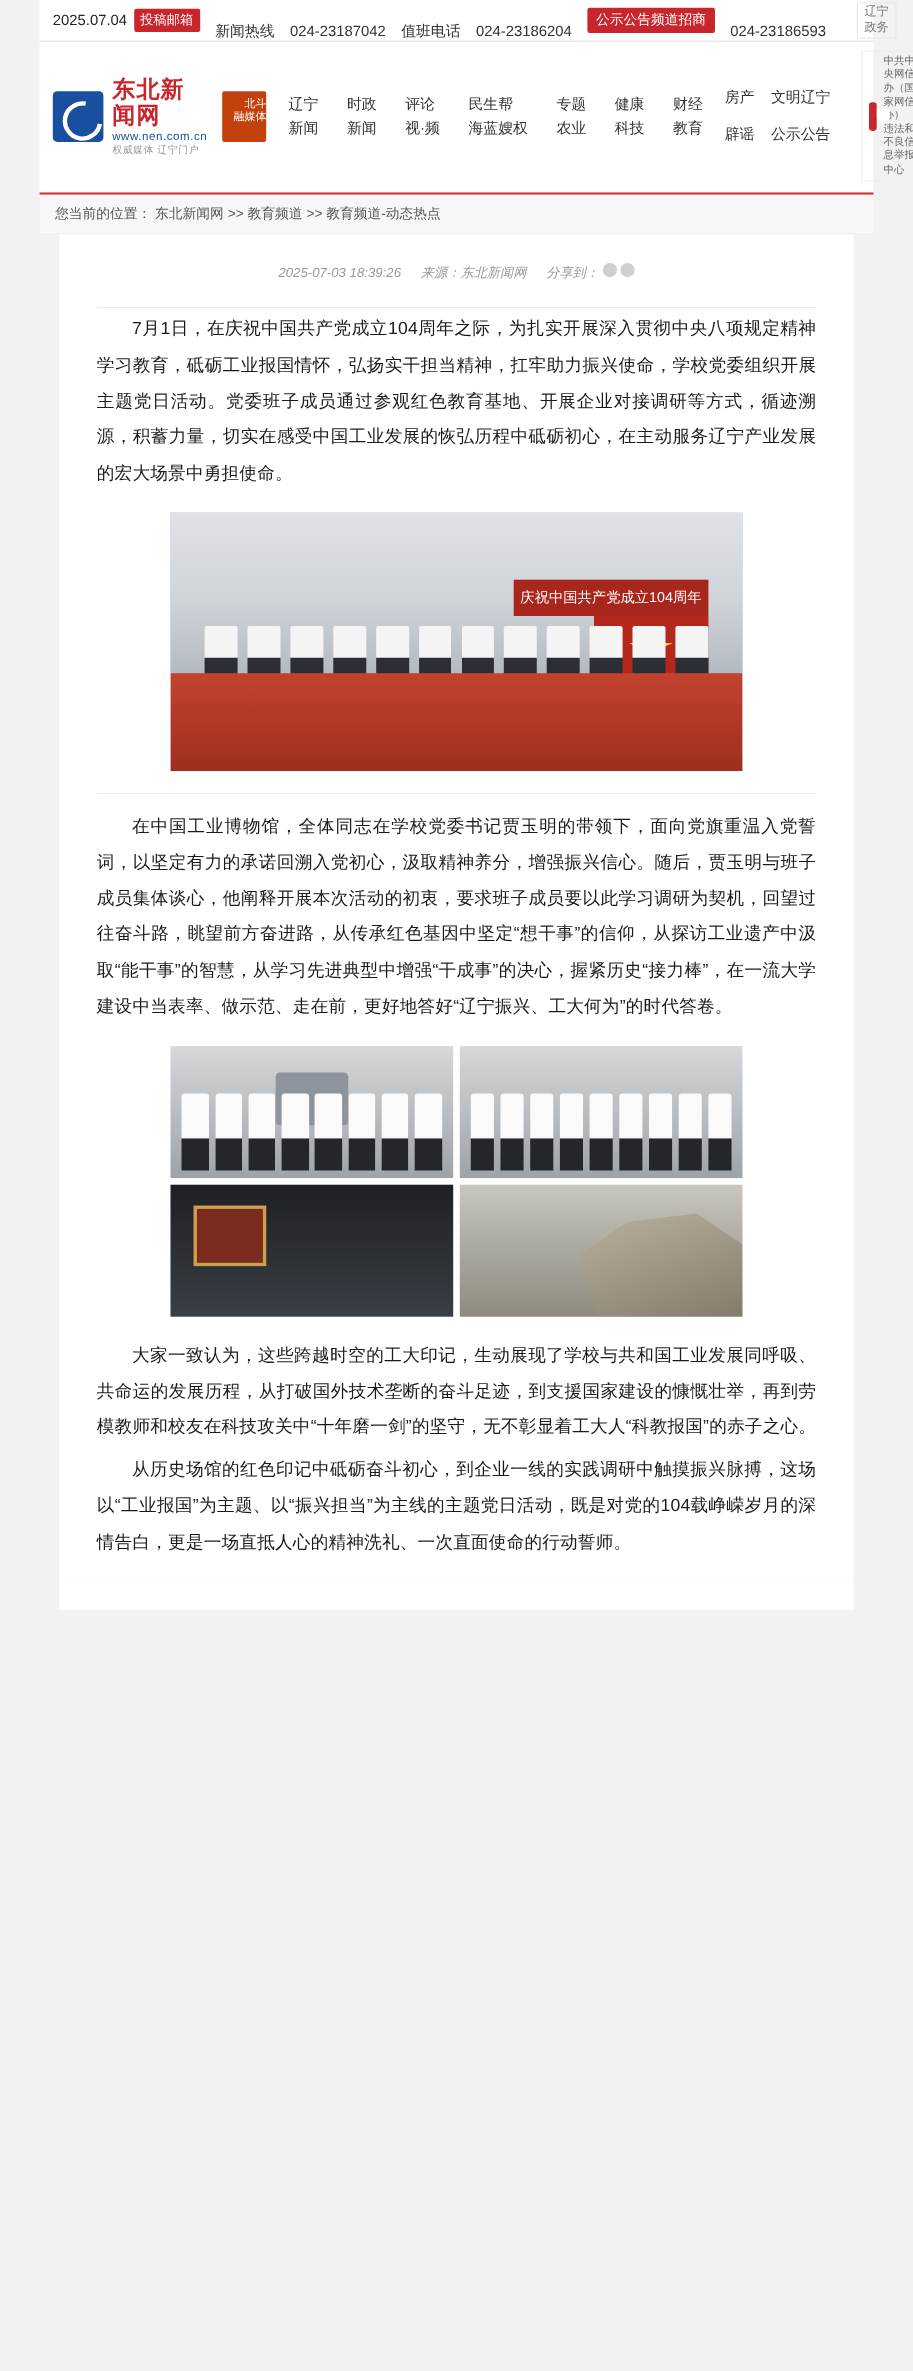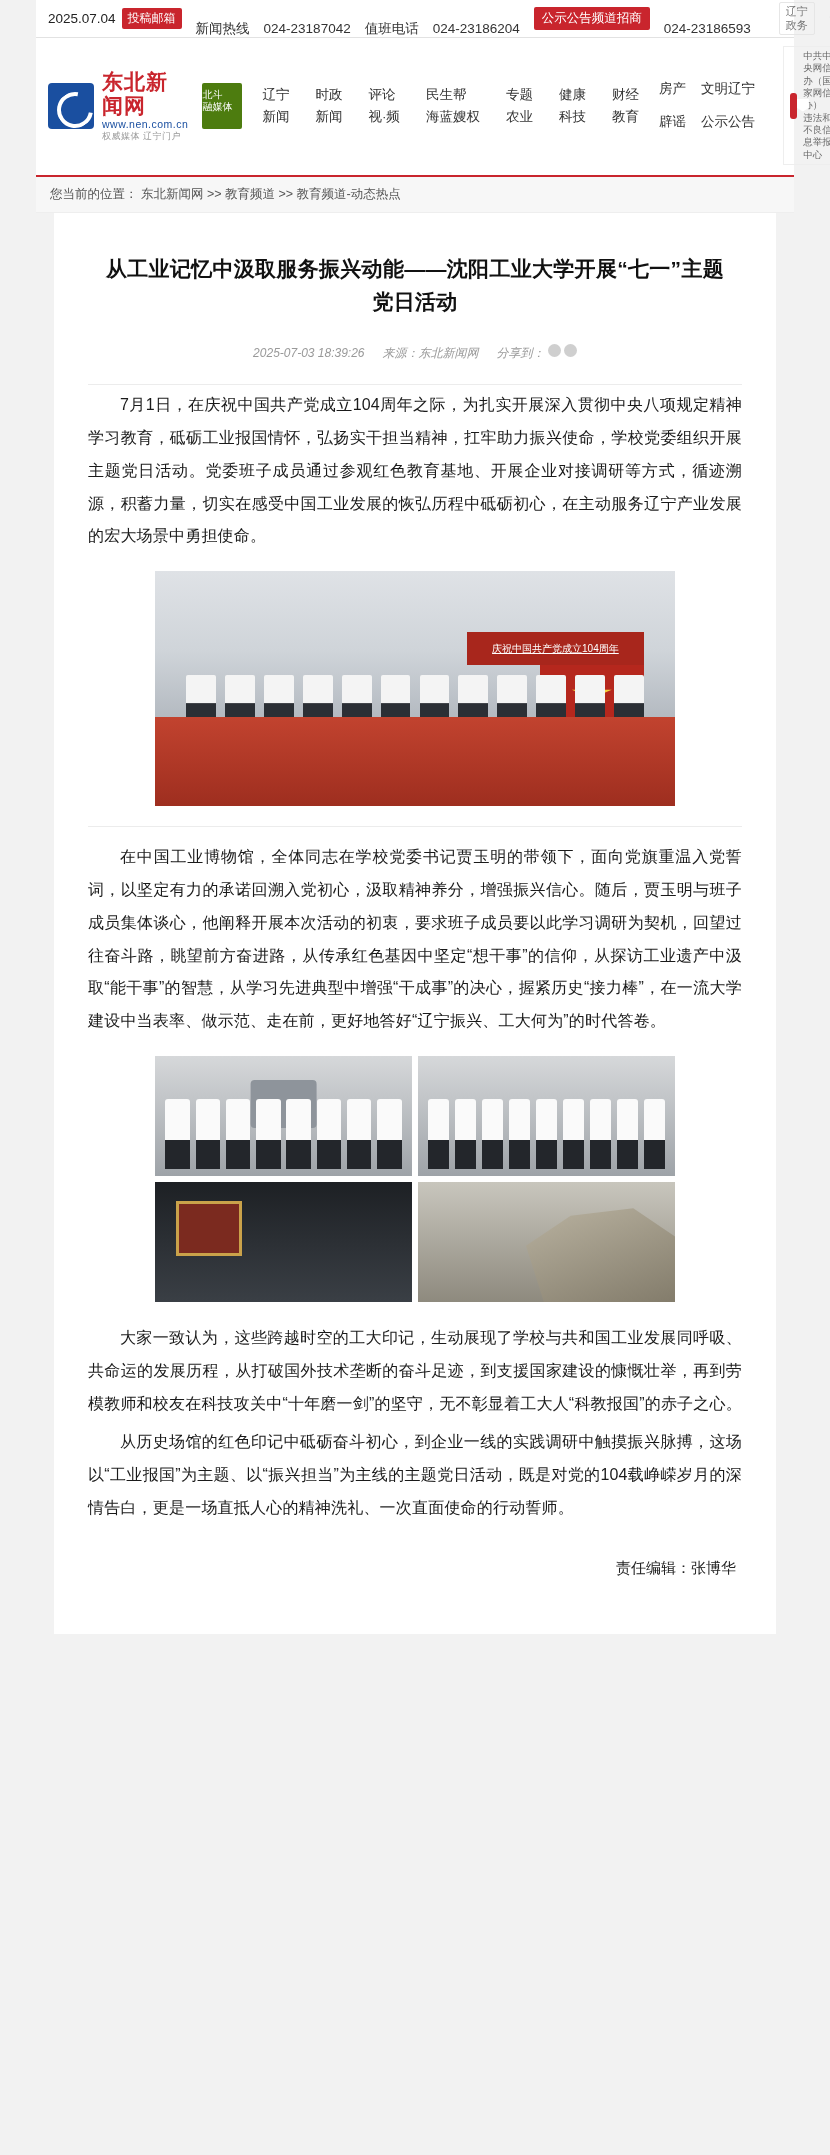--- a/index.html
+++ b/index.html
@@ -97,24 +97,24 @@
     color:#1a4fa0;
     letter-spacing:.5px;
   }
   .logo-text .slogan {
     font-size:9px;
     color:#999;
     letter-spacing:.5px;
   }
   .logo-badge {
     width:40px;height:46px;
-    background:#4d7c0f;
+    background:#c2410c;
     color:#fff;
     font-size:10px;
-    text-align:left;
+    text-align:right;
     line-height:1.2;
     padding-top:6px;
     border-radius:2px;
     flex:0 0 auto;
   }
   .navgrid {
     display:grid;
     grid-template-columns:repeat(7, auto);
     column-gap:26px;
     row-gap:4px;
@@ -208,22 +208,22 @@
     background:linear-gradient(180deg,#c2432f,#9e2e1f);
   }
   .ph .hall {
     position:absolute; left:0; right:0; top:0; height:62%;
     background:linear-gradient(180deg,#dfe2e6 0%,#cfd4d9 55%,#b4bac1 100%);
   }
   .ph .banner {
     position:absolute; right:6%; top:26%;
     width:34%; height:14%;
     background:#a8261c;
-    color:#fff; font-size:10px; display:flex; align-items:center; justify-content:center;
-    text-align:right; line-height:1.1;text-decoration:underline;
+    color:#fff; font-size:13px; display:flex; align-items:center; justify-content:center;
+    text-align:right; line-height:1.1;
   }
   .ph .flagwall {
     position:absolute; right:6%; top:40%; width:20%; height:24%;
     background:#b5271d;
   }
   .ph .flagwall:after{
     content:"";position:absolute;left:30%;top:28%;width:40%;height:44%;
     background:#f5d03a;clip-path:polygon(50% 0,61% 35%,98% 35%,68% 57%,79% 93%,50% 71%,21% 93%,32% 57%,2% 35%,39% 35%);
   }
   .ph .people {
@@ -353,21 +353,20 @@
     <span>您当前的位置：</span>
     <span class="bc-link">东北新闻网</span>
     <span> &gt;&gt; </span>
     <span class="bc-link">教育频道</span>
     <span> &gt;&gt; </span>
     <span class="bc-link">教育频道-动态热点</span>
   </div>
 
   <div class="article">
 
-    <h1 class="title">从工业记忆中汲取服务振兴动能——沈阳工业大学开展“七一”主题党日活动</h1>
 
     <div class="meta">
       <span>2025-07-03 18:39:26</span>
       <span>
         <span>来源：</span><span>东北新闻网</span>
       </span>
       <span>
         <span>分享到：</span>
         <span class="share-dots">
           <i></i>
@@ -454,17 +453,16 @@
             <i></i>
             <i></i>
             <i></i>
           </div>
       </div>
     </div>
 
     <p class="body">大家一致认为，这些跨越时空的工大印记，生动展现了学校与共和国工业发展同呼吸、共命运的发展历程，从打破国外技术垄断的奋斗足迹，到支援国家建设的慷慨壮举，再到劳模教师和校友在科技攻关中“十年磨一剑”的坚守，无不彰显着工大人“科教报国”的赤子之心。</p>
     <p class="body">从历史场馆的红色印记中砥砺奋斗初心，到企业一线的实践调研中触摸振兴脉搏，这场以“工业报国”为主题、以“振兴担当”为主线的主题党日活动，既是对党的104载峥嵘岁月的深情告白，更是一场直抵人心的精神洗礼、一次直面使命的行动誓师。</p>
 
-    <div class="editor">责任编辑：张博华</div>
   </div>
 
   <div class="tail"></div>
 </div>
 
 </body></html>

